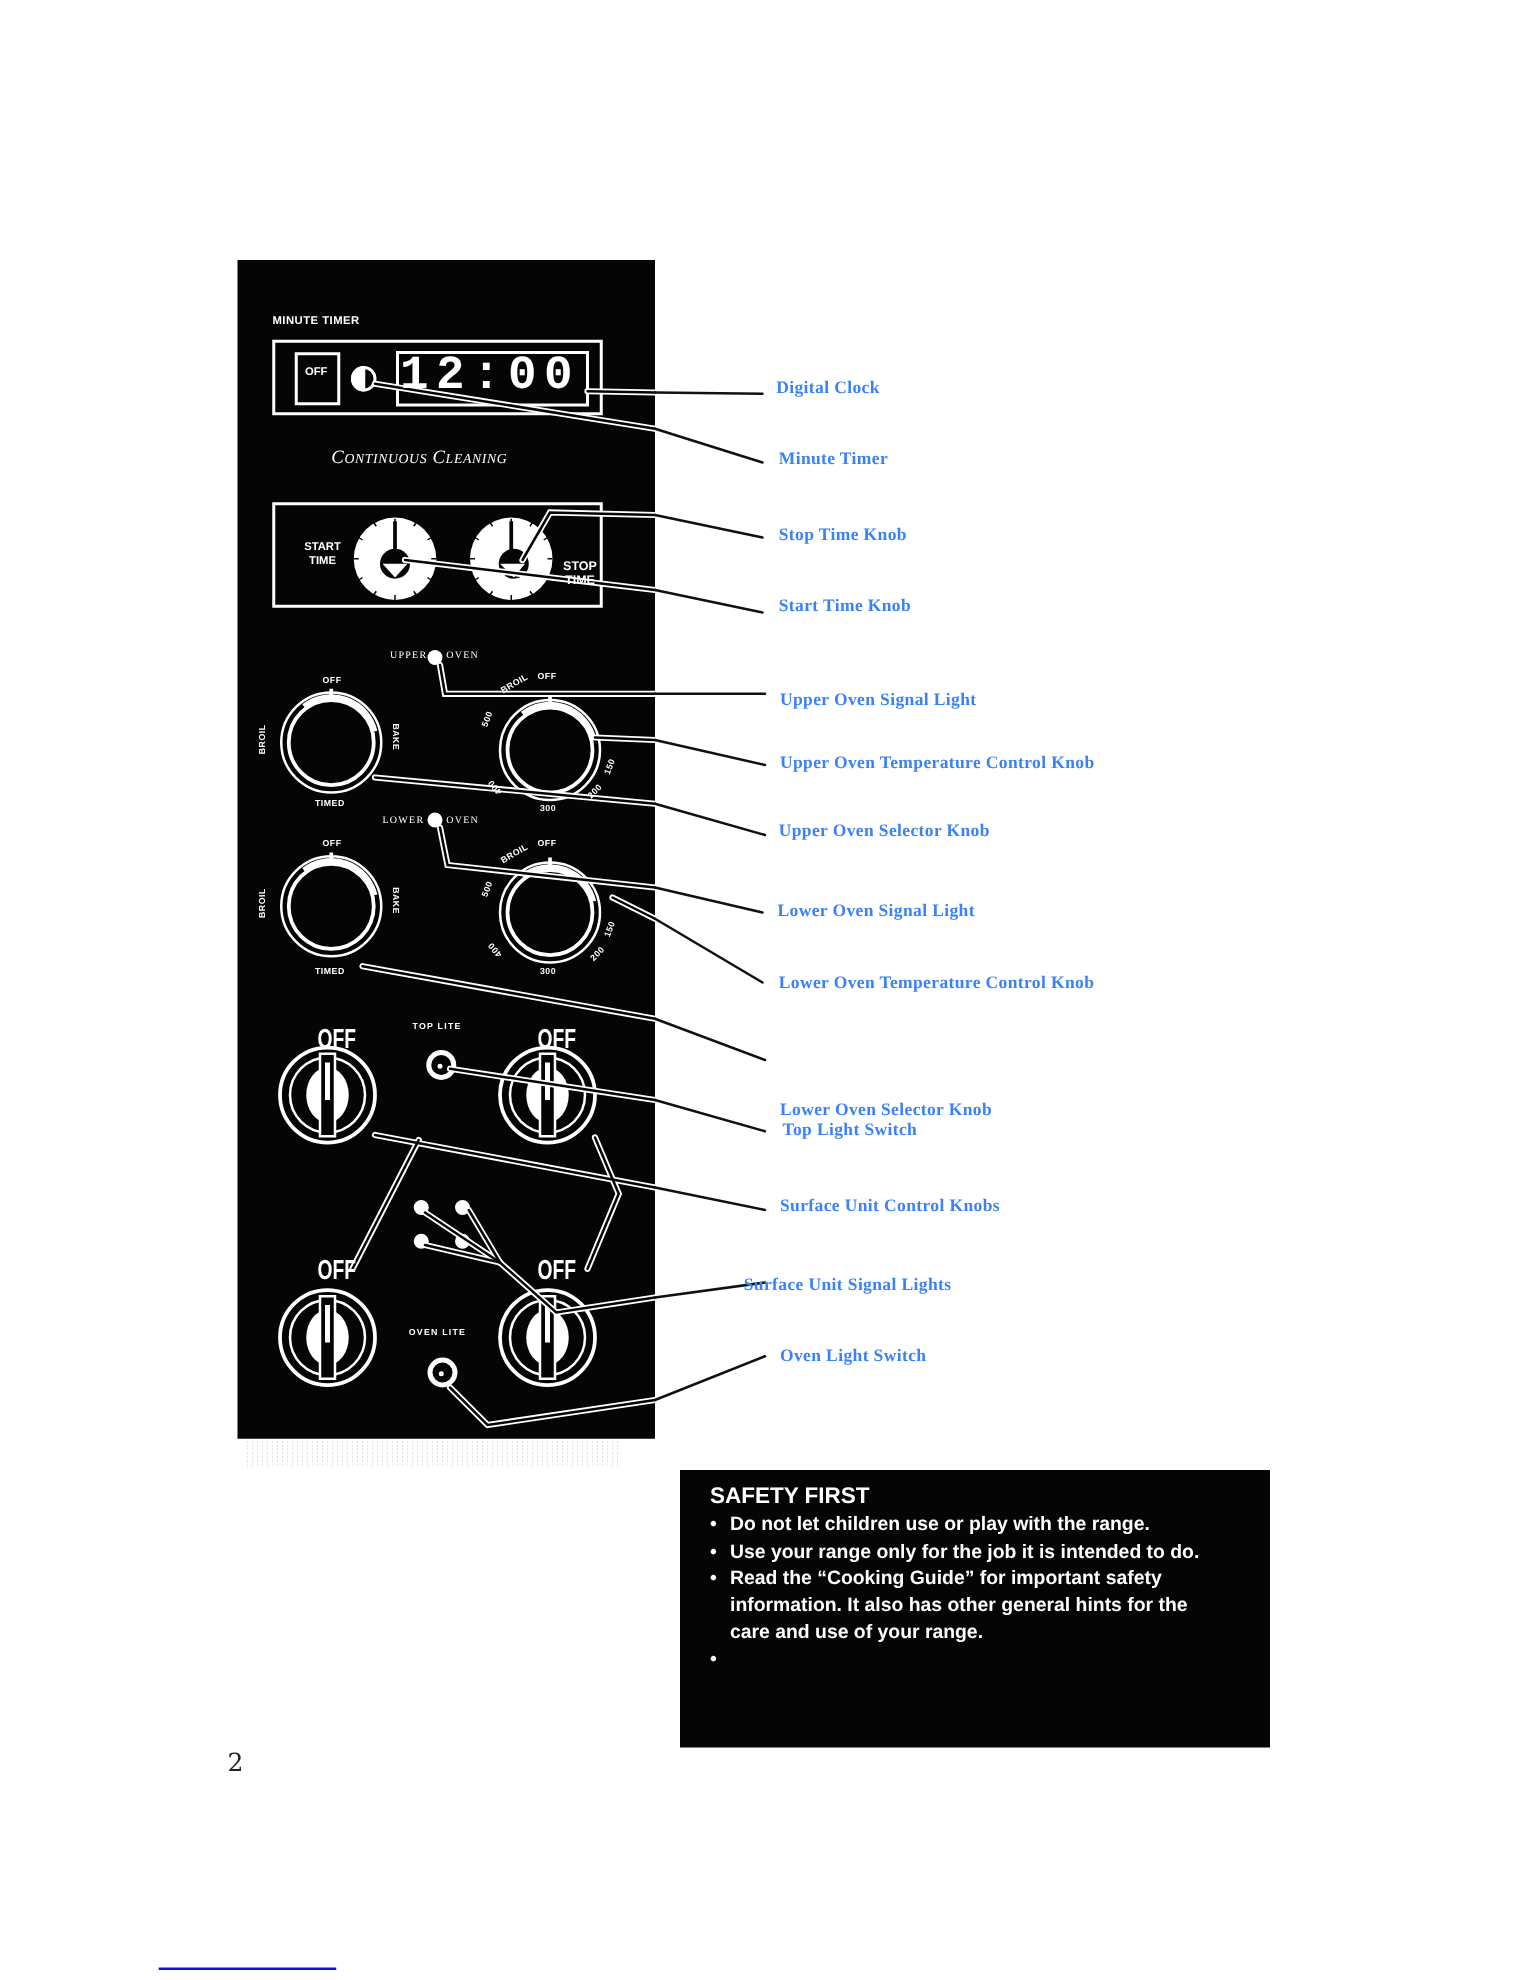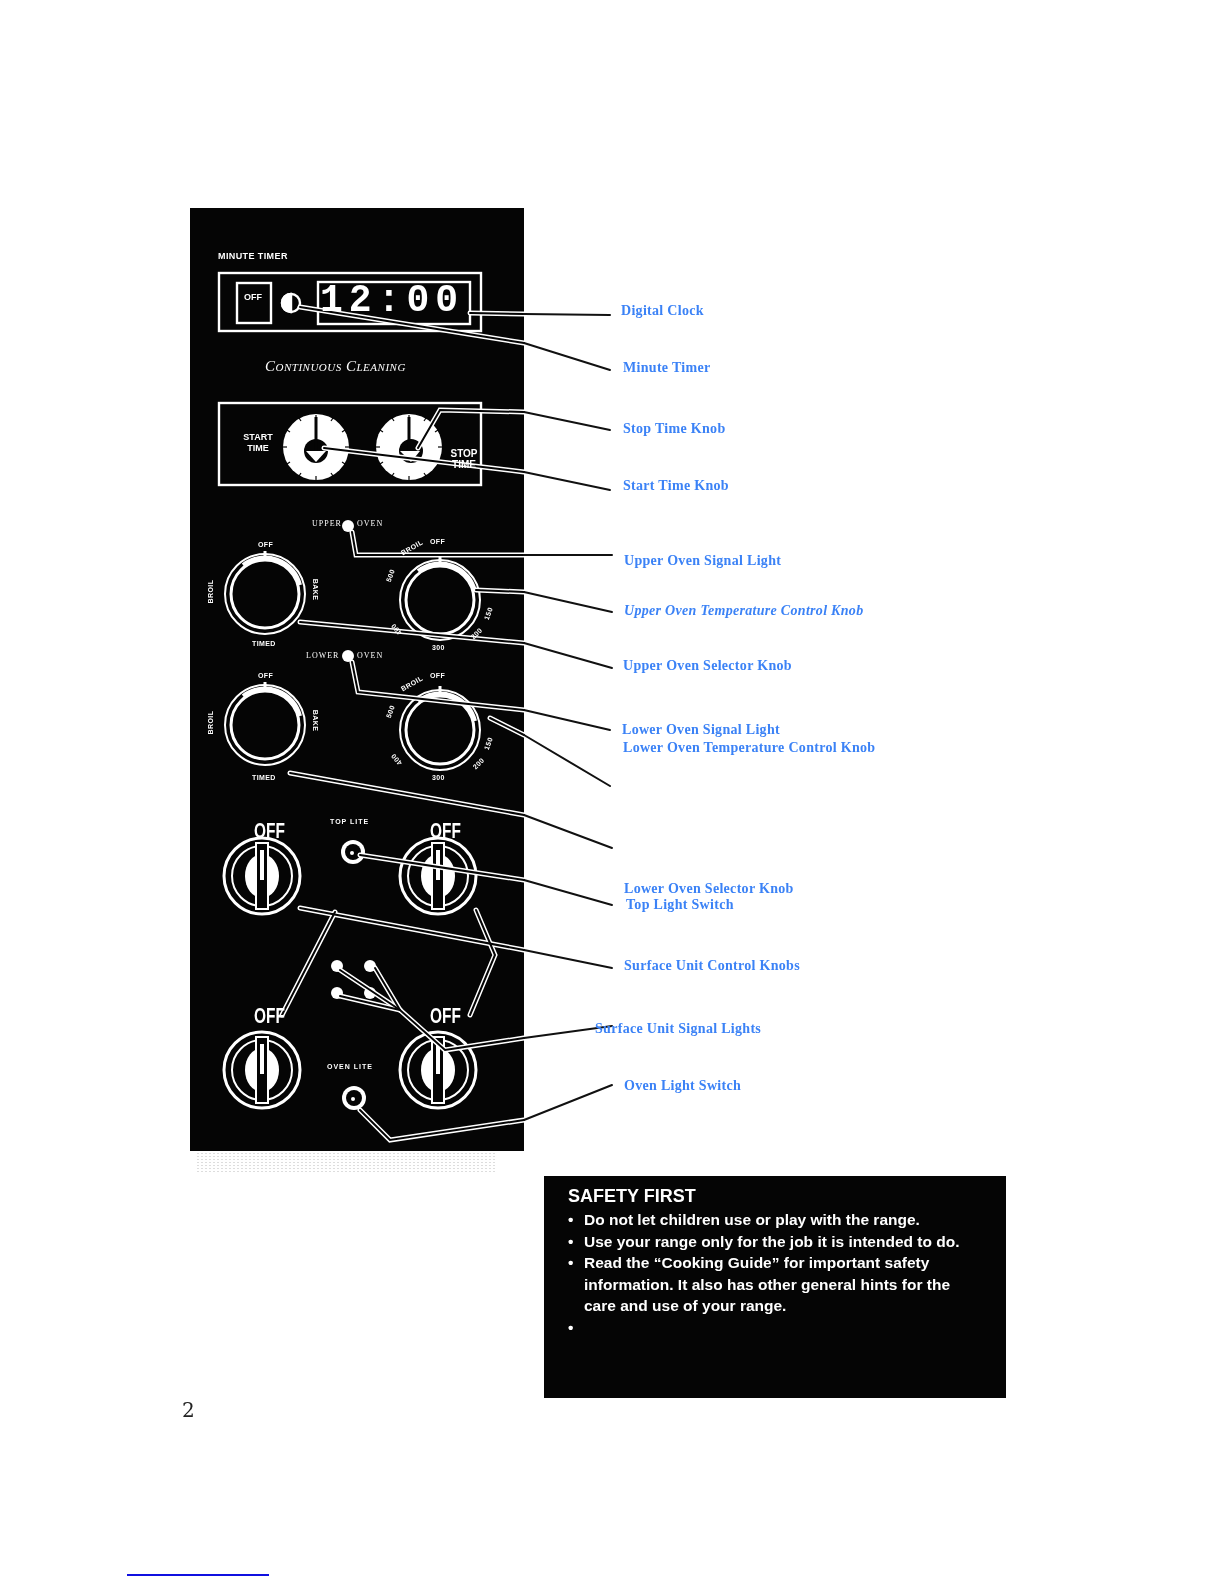--- a/index.html
+++ b/index.html
@@ -25,21 +25,21 @@
     .lower-oven-lbl { left: 306px; top: 651px; font-family: "Liberation Serif", serif; font-weight: normal; font-size: 8px; letter-spacing: 1px; }
     .lower-oven-lbl2 { left: 357px; top: 651px; font-family: "Liberation Serif", serif; font-weight: normal; font-size: 8px; letter-spacing: 1px; }
     .off-big { font-family: "Liberation Sans Narrow", "Liberation Sans", sans-serif; font-size: 22px; font-weight: bold; transform: scaleX(0.7); transform-origin: left top; }
     .toplite-lbl { left: 330px; top: 818px; font-size: 7px; letter-spacing: 1px; }
     .ovenlite-lbl { left: 327px; top: 1063px; font-size: 7px; letter-spacing: 1px; }
 
     
     .callout { position: absolute; font-family: "Liberation Serif", serif; font-weight: bold; font-size: 14px; color: #3b82f6; white-space: nowrap; letter-spacing: 0.3px; }
 
     
-    .safety { position: absolute; left: 544px; top: 1176px; width: 462px; height: 222px; background: #050505; color: #fff; font-family: "Liberation Sans", sans-serif; font-weight: bold; }
+    .safety { position: absolute; left: 544px; top: 1176px; width: 462px; height: 222px; background: #050505; color: #fff; font-family: "Liberation Sans", sans-serif; font-weight: bold; padding-left: 10px; }
     .safety-title { position: absolute; left: 24px; top: 10px; font-size: 18px; letter-spacing: 0; }
     .safety-list { position: absolute; left: 22px; top: 33px; margin: 0; padding: 0; list-style: none; font-size: 15.5px; line-height: 21.5px; }
     .safety-list li { position: relative; padding-left: 18px; width: 430px; }
     .safety-list li .bullet { position: absolute; left: 2px; top: 0; }
     .safety-list li.spaced { letter-spacing: 2px; }
 
     .page-number { position: absolute; left: 182px; top: 1398px; font-family: "DejaVu Serif", serif; font-size: 20px; color: #222; }
     .blue-link-line { position: absolute; left: 127px; top: 1574px; width: 142px; height: 2px; background: #1010e0; }
     .speckle { position: absolute; left: 196px; top: 1152px; width: 300px; height: 22px; opacity: 0.25;
       background-image: radial-gradient(#777 0.7px, transparent 0.8px); background-size: 4px 3px; }
@@ -293,24 +293,24 @@
   <div class="ptext off-big" style="left:430px;top:1003px;">OFF</div>
 
   <div class="ptext toplite-lbl">TOP LITE</div>
   <div class="ptext ovenlite-lbl">OVEN LITE</div>
 
   <div class="callout" style="left:621px;top:303px;">Digital Clock</div>
   <div class="callout" style="left:623px;top:360px;">Minute Timer</div>
   <div class="callout" style="left:623px;top:421px;">Stop Time Knob</div>
   <div class="callout" style="left:623px;top:478px;">Start Time Knob</div>
   <div class="callout" style="left:624px;top:539px;margin-top:14px;">Upper Oven Signal Light</div>
-  <div class="callout" style="left:624px;top:603px;font-style:italic;">Upper Oven Temperature Control Knob</div>
+  <div class="callout" style="left:624px;top:603px;">Upper Oven Temperature Control Knob</div>
   <div class="callout" style="left:623px;top:658px;">Upper Oven Selector Knob</div>
   <div class="callout" style="left:622px;top:722px;">Lower Oven Signal Light</div>
-  <div class="callout" style="left:623px;top:740px;text-align:right;">Lower Oven Temperature Control Knob</div>
+  <div class="callout" style="left:623px;top:779px;text-align:right;">Lower Oven Temperature Control Knob</div>
   <div class="callout" style="left:624px;top:840px;margin-top:41px;">Lower Oven Selector Knob</div>
   <div class="callout" style="left:626px;top:897px;">Top Light Switch</div>
   <div class="callout" style="left:624px;top:958px;">Surface Unit Control Knobs</div>
   <div class="callout" style="left:595px;top:1021px;">Surface Unit Signal Lights</div>
   <div class="callout" style="left:624px;top:1078px;">Oven Light Switch</div>
 
   <div class="safety">
     <div class="safety-title">SAFETY FIRST</div>
     <ul class="safety-list">
       <li><span class="bullet">•</span><span>Do not let children use or play with the range.</span></li>

